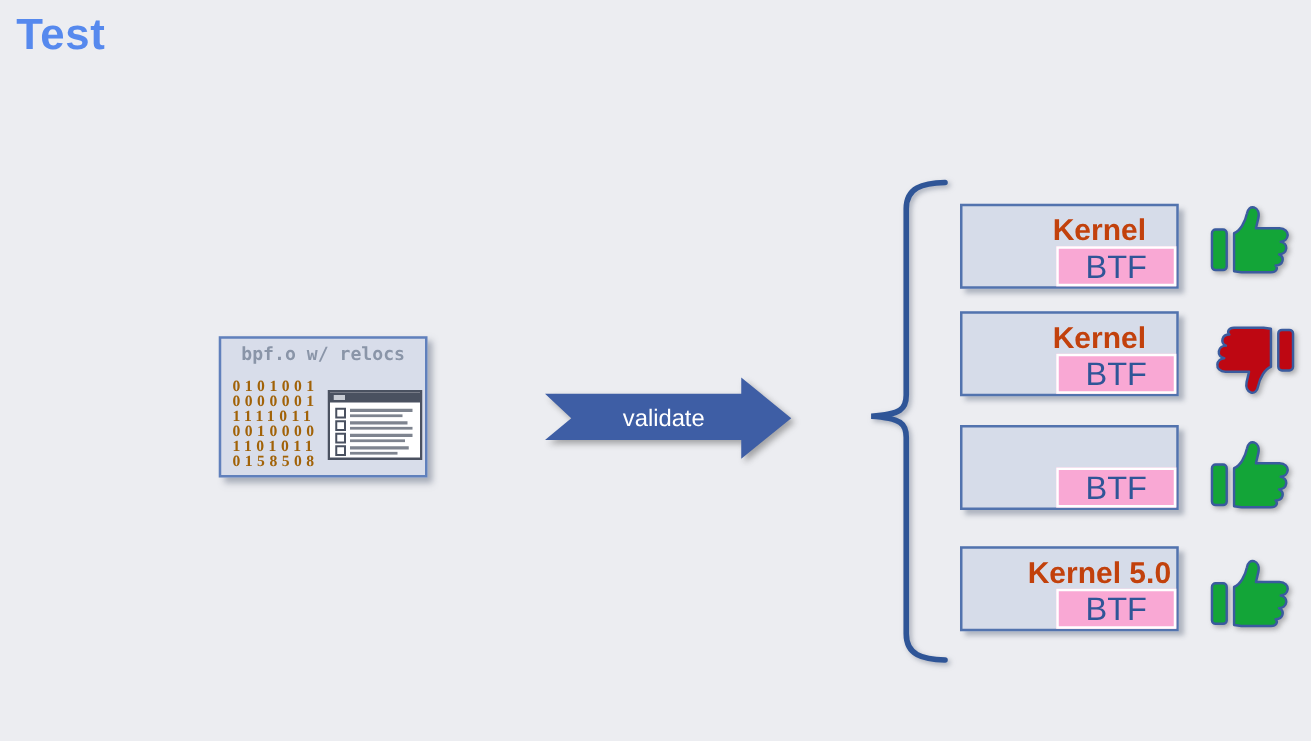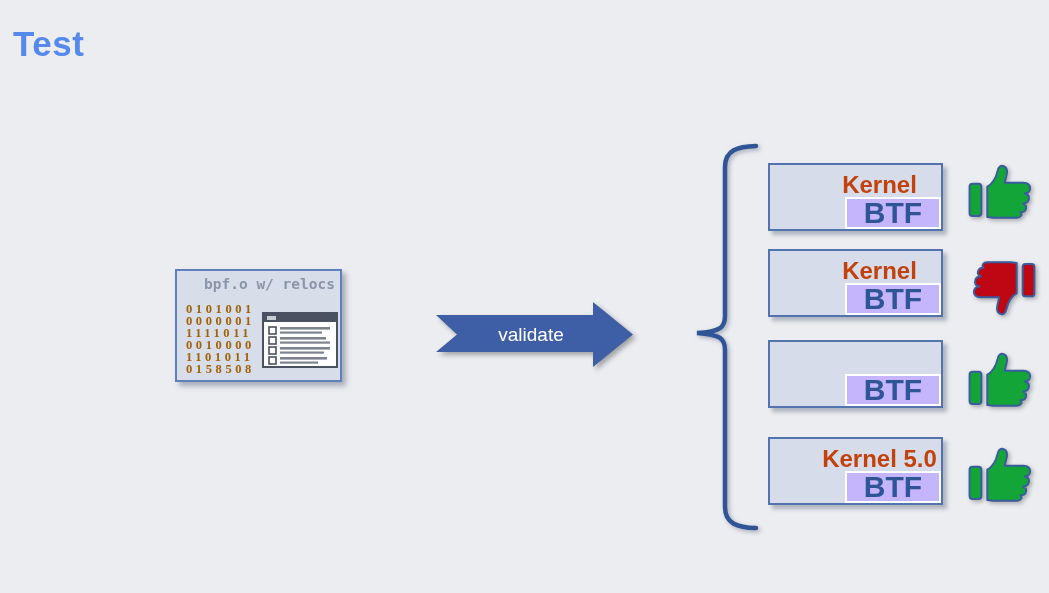--- a/index.html
+++ b/index.html
@@ -5,21 +5,21 @@
   html,body{margin:0;padding:0;}
   .stage{
     position:relative;
     width:1049px;height:593px;
     background:#ECEDF1;
     overflow:hidden;
     font-family:"Liberation Sans",sans-serif;
   }
   
   .test-label{
-    position:absolute;left:13px;top:24px;
+    position:absolute;left:13px;top:8px;
     font-size:35px;font-weight:bold;color:#5689EE;
     letter-spacing:0.5px;
   }
   
   .banner{
     position:absolute;left:399px;top:14px;
     width:457px;height:58px;
     background:#FCC10D;
     border:3px solid #9A8419;
     box-shadow:5px 5px 5px rgba(80,80,80,0.5);
@@ -33,21 +33,20 @@
     background:#D8DDEA;
     border:2px solid #6080BC;
     box-shadow:4px 4px 5px rgba(100,110,130,0.5);
   }
   .bpf-title{
     position:absolute;left:0;top:5px;width:100%;
     text-align:center;
     font-family:"DejaVu Sans Mono","Liberation Mono",monospace;
     font-weight:bold;font-size:14.5px;color:#8A95A8;
     white-space:nowrap;
-    margin-left:11px;
   }
   .binary-block{
     position:absolute;left:9px;top:32px;
     font-family:Liberation Serif, serif;
     font-weight:bold;font-size:12.5px;line-height:12px;
     letter-spacing:3.6px;color:#a16207;
   }
   .binary-block div{white-space:nowrap;}
   .doc-icon{position:absolute;left:85px;top:41px;}
   
@@ -78,23 +77,23 @@
     border:2px solid #5273AE;
     box-shadow:4px 4px 4px rgba(100,110,130,0.45);
   }
   .kernel-card .kernel-label{
     display:block;margin-top:6px;text-align:center;
     font-size:24px;font-weight:bold;color:#c2410c;margin-left:48px;
   }
   .btf-badge{
     position:absolute;right:0;bottom:0;
     width:92px;height:28px;
-    background:#c4b5fd;border:2px solid #FFFFFF;
+    background:#f9a8d4;border:2px solid #FFFFFF;
     display:flex;align-items:center;justify-content:center;
-    font-size:30px;font-weight:bold;color:#2F5597;
+    font-size:26px;font-weight:normal;color:#2F5597;
     line-height:28px;
   }
   .kernel-1{top:163px;} .kernel-2{top:249px;} .kernel-3{top:340px;} .kernel-4{top:437px;}
   
   .verdict{
     position:absolute;left:966px;width:72px;height:56px;
     filter:drop-shadow(2px 2px 2px rgba(70,70,70,0.4));
   }
   .verdict-1{top:164px;} .verdict-2{top:260px;} .verdict-3{top:352px;} .verdict-4{top:447px;}
   .verdict svg{display:block;}

